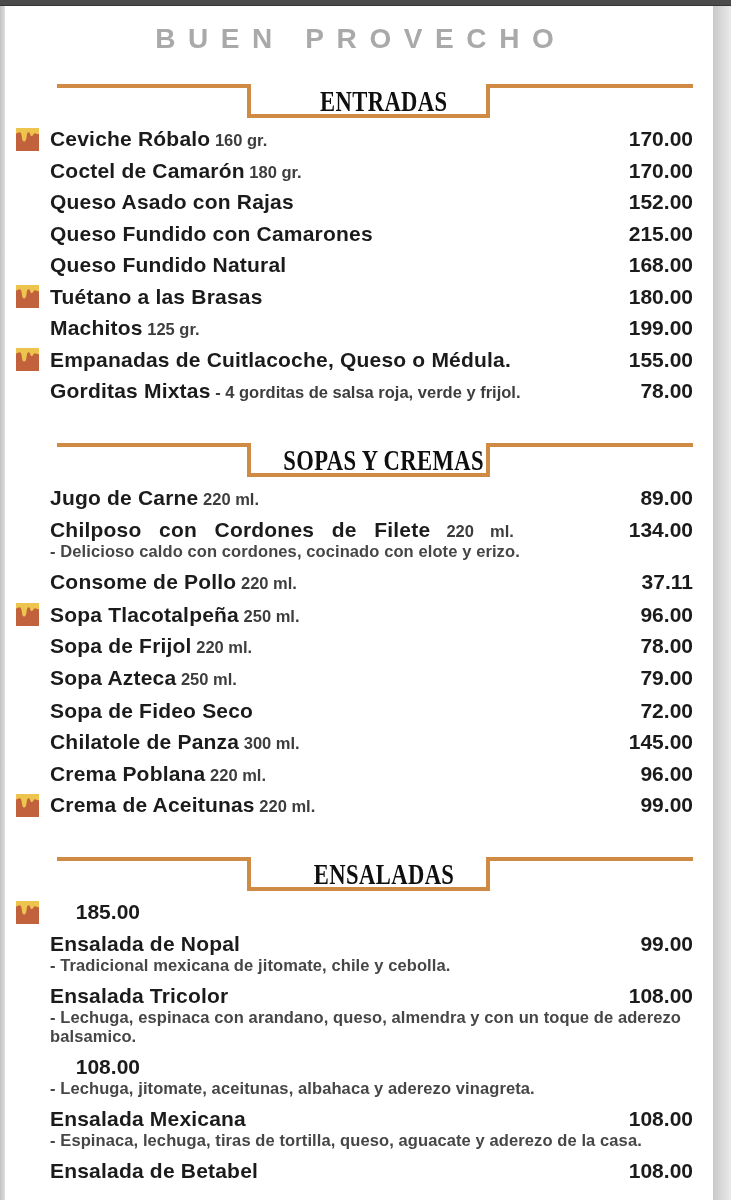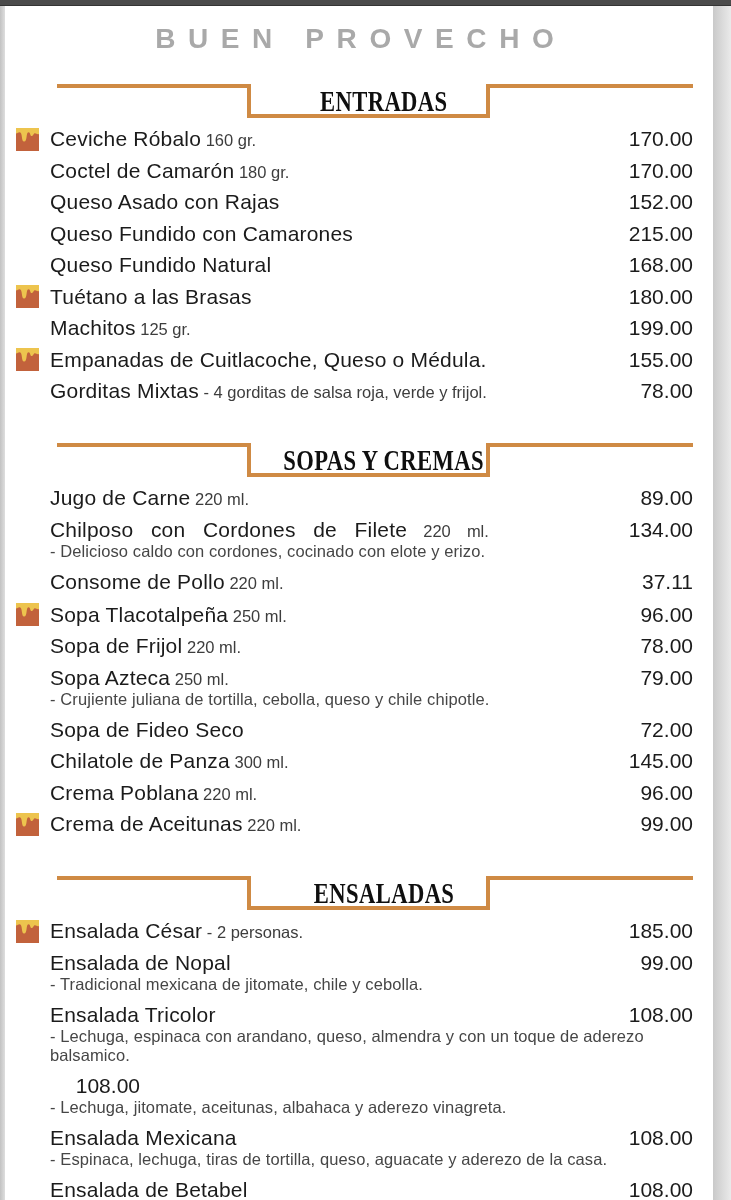--- a/index.html
+++ b/index.html
@@ -29,21 +29,21 @@
     border-left:4px solid var(--accent); border-right:4px solid var(--accent); border-bottom:4px solid var(--accent);
     display:flex; align-items:center; justify-content:center;padding-left:31px;
   }
   .sec-title {
     margin:0; color:#0f0f0f; white-space:nowrap;
     font-family:"Liberation Serif", serif; font-weight:bold; font-size:29px;
     transform:scaleX(0.78); letter-spacing:0.5px; line-height:30px; padding-top:3px;
   }
 
   .items { margin-top:9px; }
-  .item { margin-bottom:7.5px; }
+  .item { margin-bottom:7.5px;font-weight:bold; }
   .item.has-desc { margin-bottom:9px; }
   .item .row { display:flex; align-items:baseline; }
   .icon-cell { width:34px; flex:0 0 34px; align-self:center; display:flex; align-items:center; height:23px; }
   .icon-cell svg { display:block; }
   .name { flex:1; font-size:21px; line-height:22px; color:#1b1b1b; letter-spacing:0.2px; }
   .name.justify { word-spacing:0.55em; }
   .portion, .note { font-size:16.5px; color:#3d3d3d; letter-spacing:0; }
   .price { min-width:90px; text-align:right; font-size:21px; color:#1b1b1b; }
   .desc { margin-left:34px; font-size:16.5px; line-height:19px; color:#464646; letter-spacing:0.1px; }
 </style>
@@ -195,21 +195,20 @@
               <span class="name">Sopa de Frijol<span class="portion"> 220 ml.</span></span>
               <span class="price">78.00</span>
             </div>
           </div>
           <div class="item has-desc">
             <div class="row">
               <span class="icon-cell"></span>
               <span class="name">Sopa Azteca<span class="portion"> 250 ml.</span></span>
               <span class="price">79.00</span>
             </div>
-            <div class="desc">- Crujiente juliana de tortilla, cebolla, queso y chile chipotle.</div>
           </div>
           <div class="item">
             <div class="row">
               <span class="icon-cell"></span>
               <span class="name">Sopa de Fideo Seco</span>
               <span class="price">72.00</span>
             </div>
           </div>
           <div class="item">
             <div class="row">
@@ -249,21 +248,20 @@
         </div>
         <div class="items">
           <div class="item">
             <div class="row">
               <span class="icon-cell">
                 <svg width="23" height="23" viewBox="0 0 24 24" xmlns="http://www.w3.org/2000/svg">
                   <rect x="0" y="3" width="24" height="21" fill="#c2623c"></rect>
                   <path fill="#edc44e" d="M0 0 H24 V6.2 C22.4 7.2 21.4 5.6 19.8 5.6 C18 5.6 18.6 8.4 16.4 8.4 C14.3 8.4 15.4 4.4 12.9 4.4 C10.3 4.4 12 14.2 8.4 14.2 C5.3 14.2 7 4.4 3.9 4.4 C2 4.4 1.4 6 0 5.6 Z"></path>
                 </svg>
               </span>
-              <span class="name">Ensalada César<span class="note"> - 2 personas.</span></span>
               <span class="price">185.00</span>
             </div>
           </div>
           <div class="item has-desc">
             <div class="row">
               <span class="icon-cell"></span>
               <span class="name">Ensalada de Nopal</span>
               <span class="price">99.00</span>
             </div>
             <div class="desc">- Tradicional mexicana de jitomate, chile y cebolla.</div>

